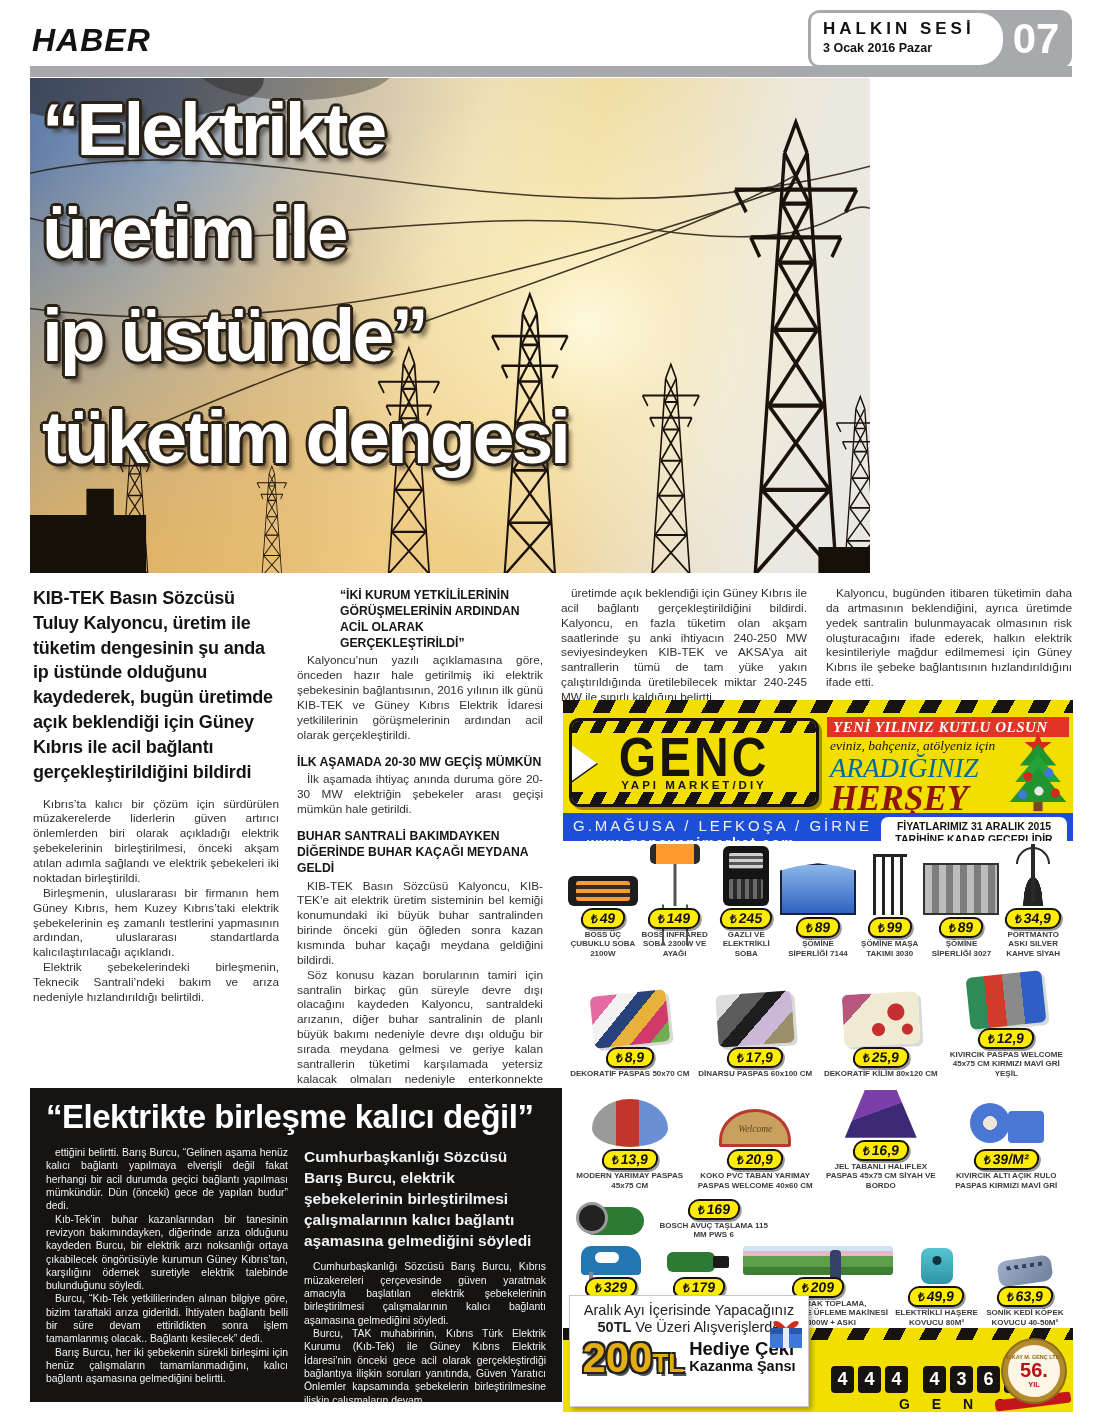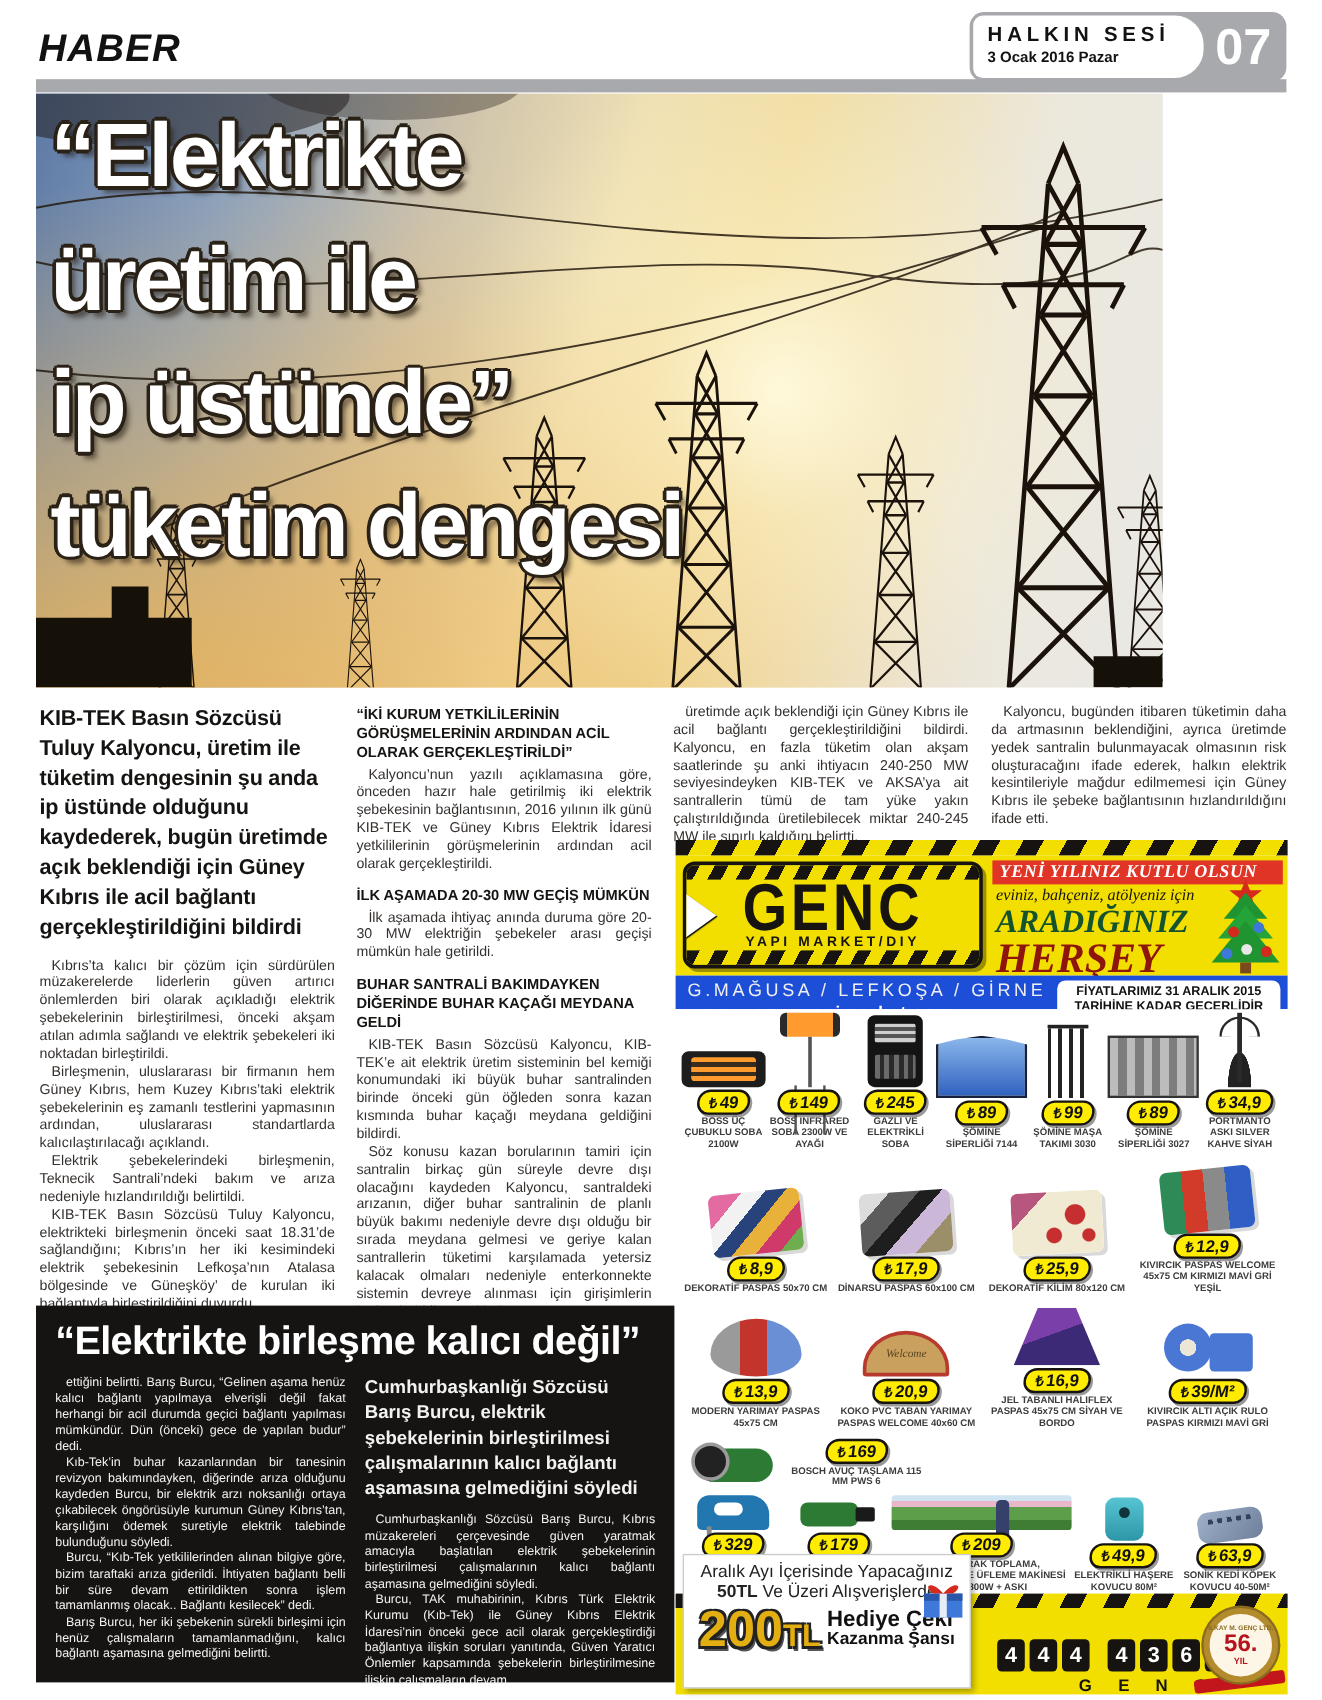--- a/index.html
+++ b/index.html
@@ -12,42 +12,42 @@
   .header-bar{position:absolute;left:30px;right:30px;top:66px;height:11px;background:#a7a9ac;}
   .masthead{position:absolute;right:30px;top:10px;width:264px;height:58px;background:#a7a9ac;
             border-radius:12px;display:flex;padding:3px;box-sizing:border-box;}
   .masthead-left{flex:1;background:#fff;border-radius:8px 24px 24px 8px;padding:6px 8px 2px 12px;}
   .paper-name{font-size:17px;font-weight:bold;letter-spacing:4px;color:#121212;white-space:nowrap;}
   .paper-date{font-size:12.5px;font-weight:bold;margin-top:2px;color:#121212;}
   .page-no{width:66px;display:flex;align-items:center;justify-content:center;
            font-size:42px;font-weight:bold;color:#fff;}
 
   
-  .hero{position:absolute;left:30px;top:78px;width:939px;height:495px;overflow:hidden;
+  .hero{position:absolute;left:30px;top:78px;width:840px;height:495px;overflow:hidden;
     background:
       radial-gradient(circle at 66% 50%, rgba(255,250,222,.95) 0%, rgba(255,242,196,.5) 16%, rgba(255,242,196,0) 42%),
       radial-gradient(ellipse at 8% 100%, rgba(238,180,82,.85) 0%, rgba(238,180,82,0) 60%),
       linear-gradient(105deg,#5d7aa6 0%,#8ba0bc 16%,#cdc2ab 33%,#efe0b4 48%,#f0dda2 60%,#ece8dc 80%,#e9e8e4 100%);}
   .hero svg{position:absolute;inset:0;width:100%;height:100%;}
   .hero-headline{position:absolute;left:12px;top:0;z-index:3;color:#fff;font-weight:bold;
     font-size:75px;line-height:1.37;letter-spacing:-3px;
     text-shadow:-2px -2px 0 #2a2117,2px -2px 0 #2a2117,-2px 2px 0 #2a2117,2px 2px 0 #2a2117,
       0 3px 0 #2a2117,3px 0 0 #2a2117,0 -3px 0 #2a2117,-3px 0 0 #2a2117,5px 6px 4px rgba(32,22,12,.55);}
 
   
   .cols{position:absolute;left:33px;top:586px;width:1040px;font-size:11.8px;line-height:1.26;
         text-align:justify;color:#332f2d;}
   .col{position:absolute;top:0;width:246px;}
   .col1{left:0;}.col2{left:264px;}.col3{left:528px;}.col4{left:793px;}
   .lead{font-weight:bold;font-size:18px;line-height:1.38;text-align:left;color:#161412;
         letter-spacing:-.2px;margin:0 0 12px 0;}
   .cols p{margin:0;text-indent:10px;}
   .subhead{font-weight:bold;font-size:12.2px;line-height:1.3;text-align:left;color:#161412;
            margin:12px 0 2px 0;}
-  .subhead.first{margin-top:2px;}
+  .subhead.first{margin-top:2px;margin-left:43px;}
 
   
   .article2{position:absolute;left:30px;top:1088px;width:532px;height:314px;background:#161412;
             color:#f2f2f2;padding:10px 16px;box-sizing:border-box;z-index:5;}
   .a2-headline{font-size:33px;font-weight:bold;letter-spacing:-.5px;margin:0 0 10px 0;color:#fff;}
   .a2-cols{display:flex;gap:16px;}
   .a2-col{flex:1;font-size:10.4px;line-height:1.28;text-align:justify;}
   .a2-lead{font-weight:bold;font-size:15.5px;line-height:1.36;text-align:left;margin:0 0 9px 0;}
   .a2-col p{margin:0;text-indent:9px;}
 
@@ -64,22 +64,22 @@
   .logo-arrow{position:absolute;left:-3px;top:22px;width:0;height:0;border:20px solid transparent;
               border-left:28px solid #fff;filter:drop-shadow(1px 1px 0 #161310);}
   .logo-name{position:absolute;top:9px;left:0;right:0;text-align:center;font-size:48px;
              font-weight:bold;letter-spacing:3px;color:#161310;transform:scaleY(1.15);}
   .logo-sub{position:absolute;bottom:13px;left:0;right:0;text-align:center;font-size:11.5px;
             font-weight:bold;letter-spacing:3px;color:#161310;}
   .promo-right{position:absolute;left:264px;top:4px;right:4px;bottom:2px;}
   .red-band{background:#e03526;color:#fff;font-family:"Liberation Serif",serif;font-style:italic;
             font-weight:bold;font-size:15px;letter-spacing:.5px;padding:2px 6px 1px;white-space:nowrap;}
   .promo-sub{font-family:"Liberation Serif",serif;font-style:italic;font-size:13.5px;color:#161310;margin:1px 0 0 3px;}
-  .promo-main1{font-family:"Liberation Serif",serif;font-style:italic;font-weight:bold;font-size:27px;
-               color:#14532d;line-height:1.05;margin-left:3px;}
+  .promo-main1{font-family:"Liberation Serif",serif;font-style:italic;font-weight:normal;font-size:27px;
+               color:#0369a1;line-height:1.05;margin-left:3px;}
   .promo-main2{font-family:"Liberation Serif",serif;font-style:italic;font-weight:bold;font-size:35px;
                color:#8e150b;line-height:.95;margin-left:3px;}
   .tree{position:absolute;right:-2px;top:14px;width:66px;height:82px;}
   .ad-black{position:relative;height:28px;background:#1d4ed8;color:#fff;}
   .ad-locations{position:absolute;left:10px;top:4px;font-size:15px;letter-spacing:3px;color:#f0f0f0;}
   .ad-site{position:absolute;left:24px;top:22px;font-size:14px;font-weight:bold;letter-spacing:1.5px;}
   .validity{position:absolute;right:6px;top:4px;width:186px;background:#fff;border-radius:7px;
             color:#121212;text-align:center;font-weight:bold;font-size:10.5px;line-height:1.25;padding:3px 0;}
 
   
@@ -246,21 +246,20 @@
       <div>tüketim dengesi</div>
     </div>
   </div>
 
   <div class="cols">
     <div class="col col1">
       <div class="lead">KIB-TEK Basın Sözcüsü Tuluy Kalyoncu, üretim ile tüketim dengesinin şu anda ip üstünde olduğunu kaydederek, bugün üretimde açık beklendiği için Güney Kıbrıs ile acil bağlantı gerçekleştirildiğini bildirdi</div>
       <p>Kıbrıs’ta kalıcı bir çözüm için sürdürülen müzakerelerde liderlerin güven artırıcı önlemlerden biri olarak açıkladığı elektrik şebekelerinin birleştirilmesi, önceki akşam atılan adımla sağlandı ve elektrik şebekeleri iki noktadan birleştirildi.</p>
       <p>Birleşmenin, uluslararası bir firmanın hem Güney Kıbrıs, hem Kuzey Kıbrıs’taki elektrik şebekelerinin eş zamanlı testlerini yapmasının ardından, uluslararası standartlarda kalıcılaştırılacağı açıklandı.</p>
       <p>Elektrik şebekelerindeki birleşmenin, Teknecik Santrali’ndeki bakım ve arıza nedeniyle hızlandırıldığı belirtildi.</p>
-      <p>KIB-TEK Basın Sözcüsü Tuluy Kalyoncu, elektrikteki birleşmenin önceki saat 18.31’de sağlandığını; Kıbrıs’ın her iki kesimindeki elektrik şebekesinin Lefkoşa’nın Atalasa bölgesinde ve Güneşköy’ de kurulan iki bağlantıyla birleştirildiğini duyurdu.</p>
     </div>
     <div class="col col2">
       <div class="subhead first">“İKİ KURUM YETKİLİLERİNİN GÖRÜŞMELERİNİN ARDINDAN ACİL OLARAK GERÇEKLEŞTİRİLDİ”</div>
       <p>Kalyoncu’nun yazılı açıklamasına göre, önceden hazır hale getirilmiş iki elektrik şebekesinin bağlantısının, 2016 yılının ilk günü KIB-TEK ve Güney Kıbrıs Elektrik İdaresi yetkililerinin görüşmelerinin ardından acil olarak gerçekleştirildi.</p>
       <div class="subhead">İLK AŞAMADA 20-30 MW GEÇİŞ MÜMKÜN</div>
       <p>İlk aşamada ihtiyaç anında duruma göre 20-30 MW elektriğin şebekeler arası geçişi mümkün hale getirildi.</p>
       <div class="subhead">BUHAR SANTRALİ BAKIMDAYKEN DİĞERİNDE BUHAR KAÇAĞI MEYDANA GELDİ</div>
       <p>KIB-TEK Basın Sözcüsü Kalyoncu, KIB-TEK’e ait elektrik üretim sisteminin bel kemiği konumundaki iki büyük buhar santralinden birinde önceki gün öğleden sonra kazan kısmında buhar kaçağı meydana geldiğini bildirdi.</p>
       <p>Söz konusu kazan borularının tamiri için santralin birkaç gün süreyle devre dışı olacağını kaydeden Kalyoncu, santraldeki arızanın, diğer buhar santralinin de planlı büyük bakımı nedeniyle devre dışı olduğu bir sırada meydana gelmesi ve geriye kalan santrallerin tüketimi karşılamada yetersiz kalacak olmaları nedeniyle enterkonnekte sistemin devreye alınması için girişimlerin hızlandırıldığını açıkladı.</p>
       <p>Üretim ile tüketim dengesinin şu anda ip üstünde olduğunu kaydeden Kalyoncu, bugün</p>

